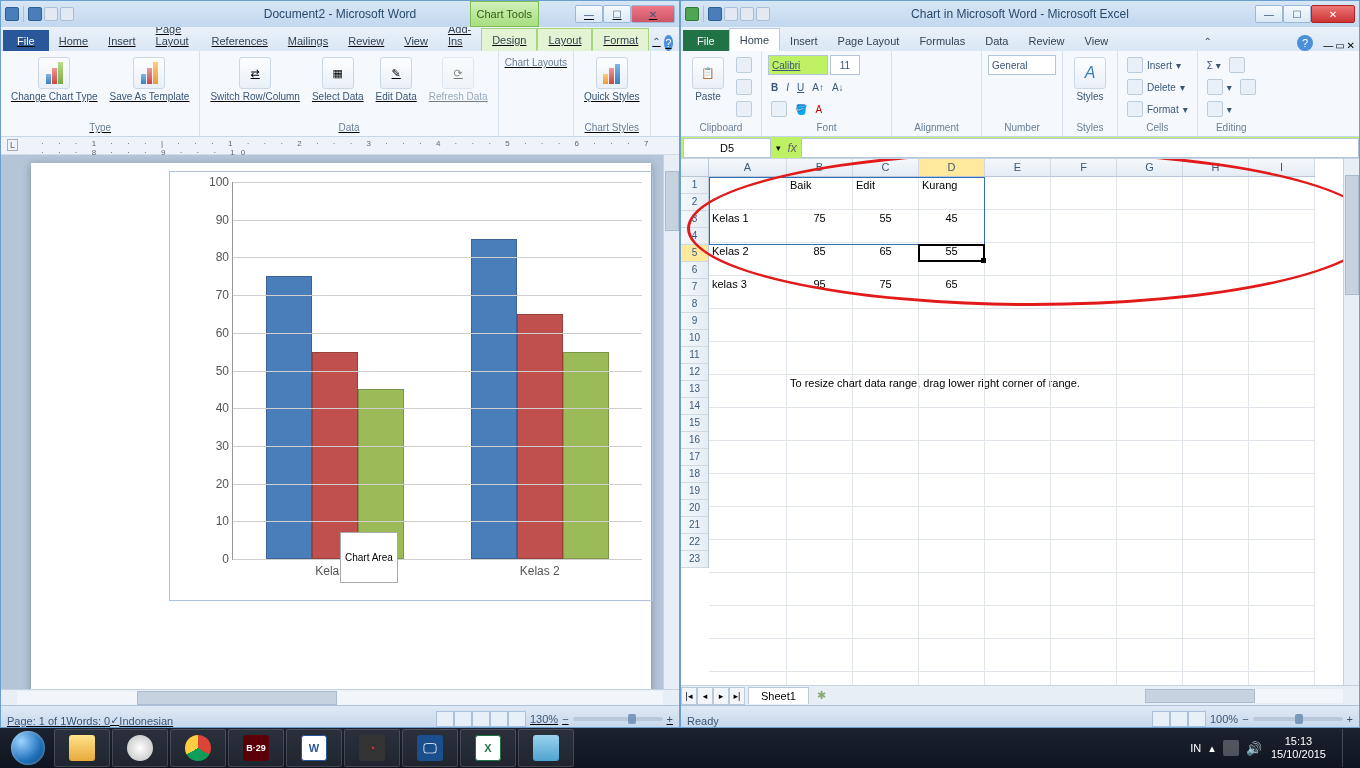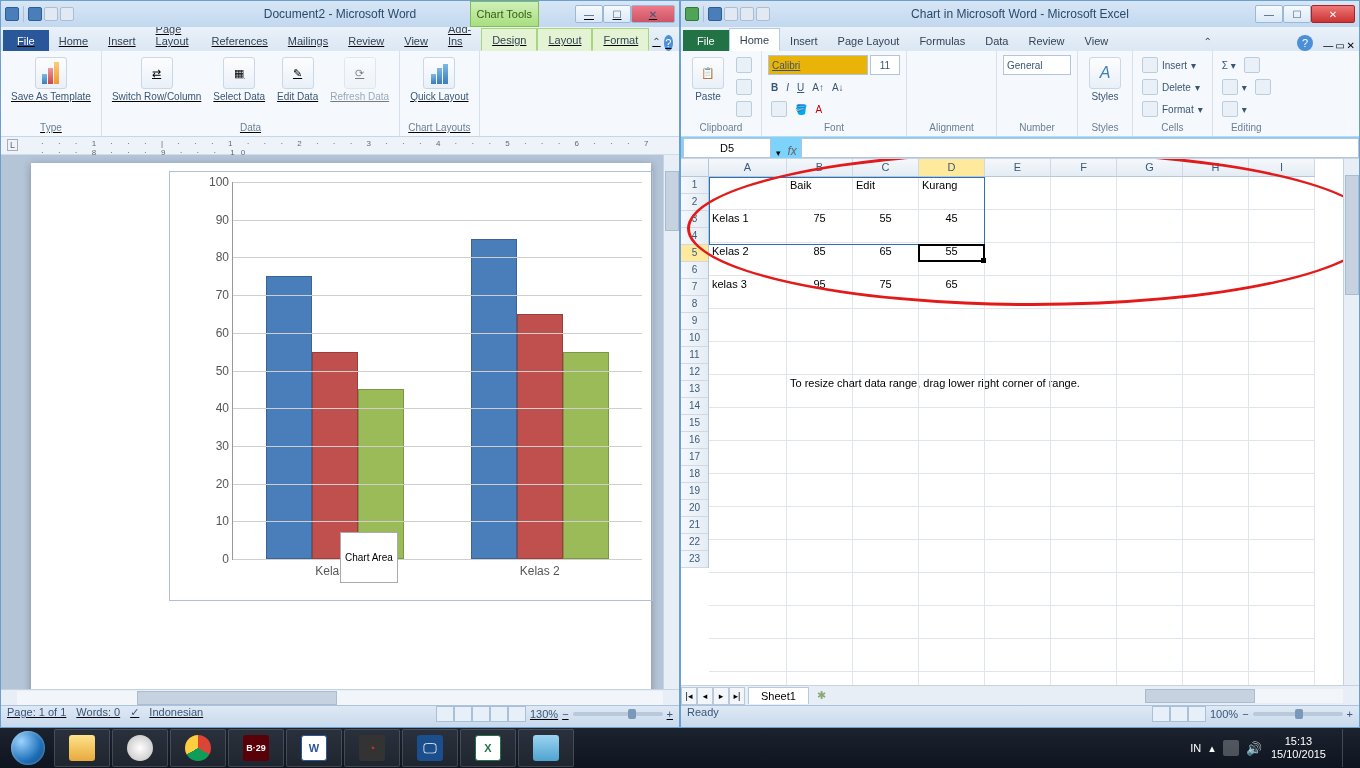--- a/index.html
+++ b/index.html
@@ -56,34 +56,34 @@
   .grid { position:absolute; left:0; right:0; height:0; border-top:1px solid #cfcfcf;}
   .ylbl { position:absolute; right:100%; width:30px; text-align:right; font-size:12px; color:#555; transform:translateY(-50%); padding-right:4px;}
   .bars { position:absolute; left:0; right:0; bottom:0; top:0; display:flex;}
   .cluster { flex:1; display:flex; align-items:flex-end; justify-content:center; gap:0;}
   .bar { width:46px; border:1px solid rgba(0,0,0,.2);}
   .xlbl { position:absolute; top:100%; left:0; right:0; display:flex; padding-top:5px;}
   .xlbl span{ flex:1; text-align:center; font-size:12px; color:#555;}
   .tooltip{ position:absolute; left:170px; top:360px; background:#fff; border:1px solid #aaa; padding:19px 4px; font-size:10px;}
 
   
-  .statusbar { height:22px; background:linear-gradient(#dfe9f5,#c8d9ec); border-top:1px solid #abc3de; display:flex; align-items:flex-start; padding:0 6px; font-size:11px; color:#3a5675; gap:10px;}
+  .statusbar { height:22px; background:linear-gradient(#dfe9f5,#c8d9ec); border-top:1px solid #abc3de; display:flex; align-items:flex-end; padding:0 6px; font-size:11px; color:#3a5675; gap:0;}
   .statusbar .right { margin-left:auto; display:flex; align-items:center; gap:4px;}
   .zoom-slider{ width:90px; height:4px; background:#bac9da; position:relative; border-radius:2px;}
   .zoom-slider .thumb{ position:absolute; top:-3px; width:8px; height:10px; background:#7a98b9; border-radius:2px;}
   .viewbtns{display:flex;gap:0;}
   .viewbtns span{width:18px;height:16px;border:1px solid #a9c0d8;background:#e7f0f9;display:inline-block;}
 
   
   .hscroll{height:16px;background:#e8eef5;border-top:1px solid #c4d2e2;display:flex;align-items:center;}
   .hscroll .track{flex:1;height:14px;background:#f2f5f9;position:relative;margin:0 16px;}
   .hscroll .thumb{position:absolute;height:14px;background:#c6d2e0;border:1px solid #a9bcd0;}
 
   
-  .fx-row{height:22px;background:#7dd3fc;border-bottom:1px solid #c7d5e5;display:flex;align-items:flex-end;}
+  .fx-row{height:22px;background:#bef264;border-bottom:1px solid #c7d5e5;display:flex;align-items:center;}
   .namebox{width:88px;height:20px;border:1px solid #b3c5d9;background:#fff;margin:0 2px;font-size:11px;padding:2px 4px;text-align:center;}
   .fx-lbl{font-style:italic;color:#666;font-size:12px;margin:0 4px;}
   .fx-input{flex:1;height:20px;border:1px solid #b3c5d9;background:#fff;}
   .sheet-area{flex:1;background:#fff;position:relative;overflow:hidden;}
   .colheads{position:absolute;left:28px;top:0;height:18px;display:flex;background:linear-gradient(#f5f8fb,#e4ecf4);border-bottom:1px solid #b8c7d8;}
   .colheads span{border-right:1px solid #cfd8e3;text-align:center;font-size:11px;color:#3b5a7a;line-height:17px;}
   .colA{width:78px;} .colB,.colC,.colD,.colE,.colF,.colG,.colH,.colI{width:66px;}
   .colheads .colD{background:#ffe99c;}
   .rowheads{position:absolute;left:0;top:18px;width:28px;background:linear-gradient(90deg,#f5f8fb,#e4ecf4);border-right:1px solid #b8c7d8;}
   .rowheads div{height:17px;border-bottom:1px solid #cfd8e3;text-align:center;font-size:10px;color:#3b5a7a;line-height:16px;}
@@ -155,20 +155,31 @@
       <div class="help">?</div>
     </div>
     <div class="ribbon">
       <div class="group">
         <div class="icons">
           <div class="bigbtn">
               <div class="ico">
                 <div class="chartbars-ico">
                   <span style="height:10px"></span>
                   <span style="height:16px;background:linear-gradient(#e99,#c44)"></span>
+                  <span style="height:22px;background:linear-gradient(#bd8,#7a4)"></span>
+                </div>
+              </div>
+              <div class="txt">Change
+Chart Type</div>
+            </div>
+          <div class="bigbtn">
+              <div class="ico">
+                <div class="chartbars-ico">
+                  <span style="height:10px"></span>
+                  <span style="height:16px;background:linear-gradient(#e99,#c44)"></span>
                   <span style="height:22px;background:linear-gradient(#fc7,#e93)"></span>
                 </div>
               </div>
               <div class="txt">Save As
 Template</div>
             </div>
         </div>
         <div class="label">Type</div>
       </div>
       <div class="group">
@@ -190,34 +201,37 @@
             </div>
           <div class="bigbtn" style="opacity:.5">
               <div class="ico">⟳</div>
               <div class="txt">Refresh
 Data</div>
             </div>
         </div>
         <div class="label">Data</div>
       </div>
       <div class="group">
+        <div class="label">Chart Layouts</div>
+      </div>
+      <div class="group">
         <div class="icons">
           <div class="bigbtn">
               <div class="ico">
                 <div class="chartbars-ico">
-                  <span style="height:10px"></span>
-                  <span style="height:16px"></span>
+                  <span style="height:10px;background:linear-gradient(#fc7,#e93)"></span>
+                  <span style="height:16px;background:linear-gradient(#e99,#c44)"></span>
                   <span style="height:20px"></span>
                 </div>
               </div>
               <div class="txt">Quick
-Layout</div>
-            </div>
-        </div>
-        <div class="label">Chart Layouts</div>
+Styles</div>
+            </div>
+        </div>
+        <div class="label">Chart Styles</div>
       </div>
     </div>
     <div class="ruler">
       <span style="position:absolute;left:6px;top:2px;font-size:9px;border:1px solid #aab;padding:0 2px;">L</span>
       <div class="ruler-marks">· · · 1 · · · | · · · 1 · · · 2 · · · 3 · · · 4 · · · 5 · · · 6 · · · 7 · · · 8 · · · 9 · · · 10</div>
     </div>
     <div class="doc">
       <div class="page">
         <div class="chart-box">
           <div class="plot" id="plot">
@@ -346,21 +360,21 @@
             <div class="smallbtn">
                 <span class="sico"></span>
               </div>
           </div>
         </div>
         <div class="label">Clipboard</div>
       </div>
       <div class="group" style="min-width:130px">
         <div class="icons" style="flex-direction:column;align-items:stretch;gap:2px">
           <div style="display:flex;gap:2px">
-            <input class="smallbtn" style="width: 100px; background: #eab308; border: 1px solid rgb(179, 197, 217); text-decoration: underline;" value="Calibri">
+            <input class="smallbtn" style="width: 60px; background: #bef264; border: 1px solid rgb(179, 197, 217); text-decoration: underline;" value="Calibri">
             <input class="smallbtn" style="width: 30px; background: rgb(255, 255, 255); border: 1px solid rgb(179, 197, 217); text-align: center;" value="11">
           </div>
           <div style="display:flex;gap:2px">
             <span class="smallbtn">
                 <b>B</b>
               </span>
             <span class="smallbtn">
                 <i>I</i>
               </span>
             <span class="smallbtn">

